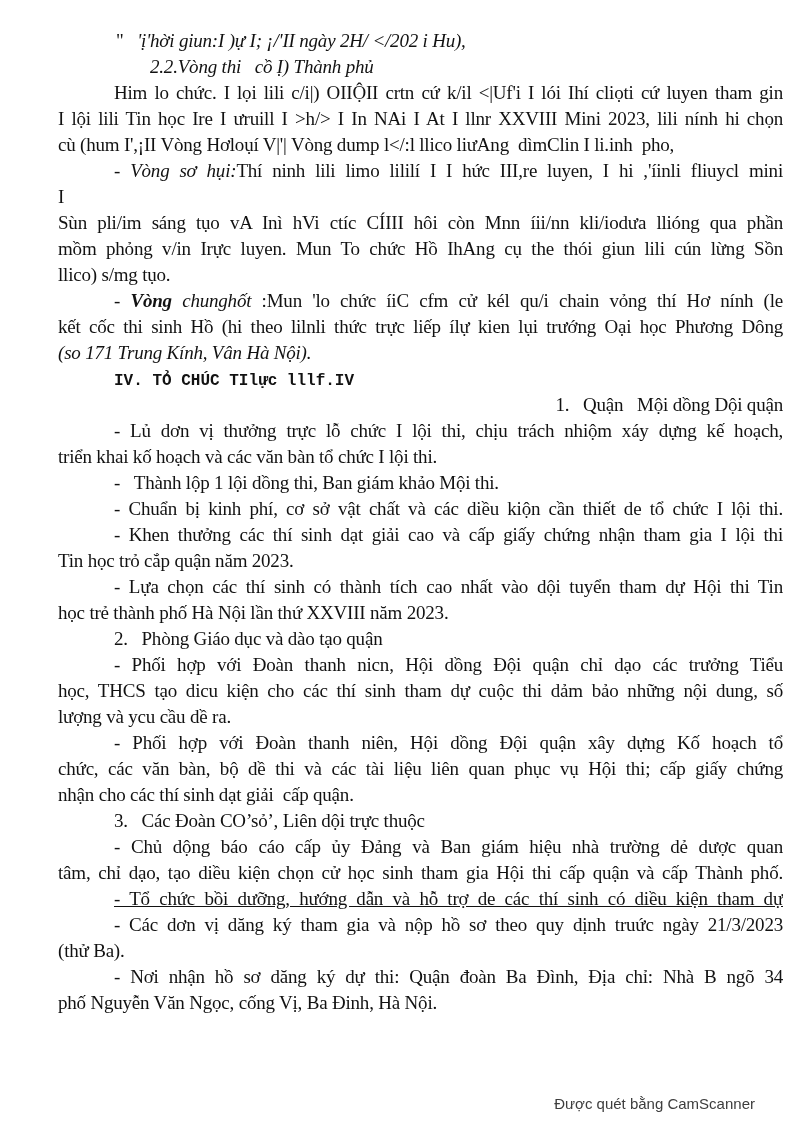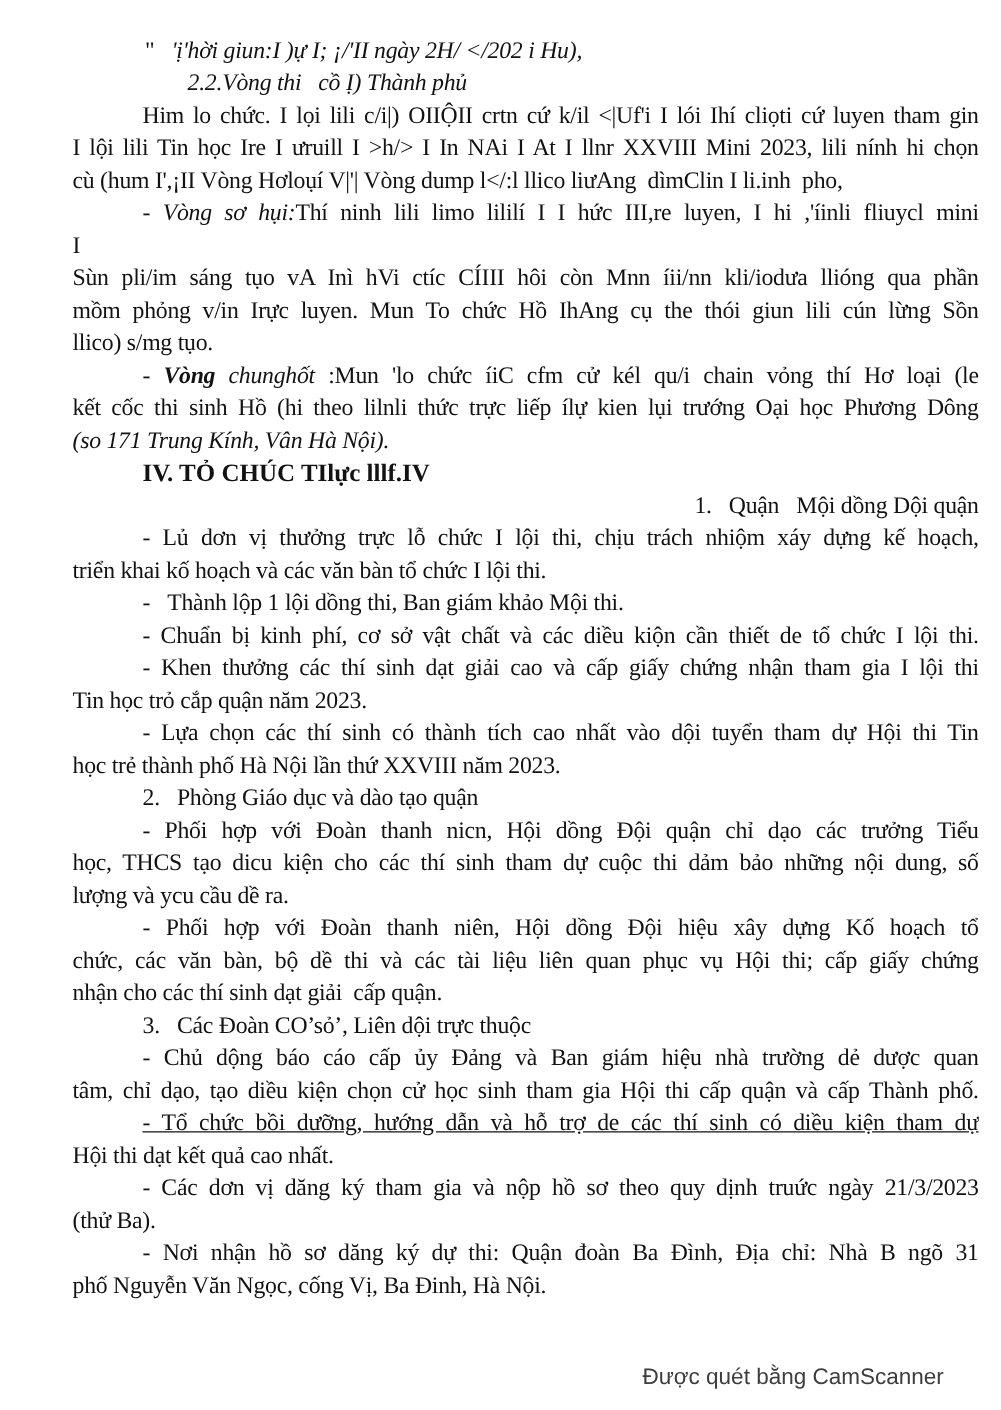--- a/index.html
+++ b/index.html
@@ -31,73 +31,72 @@
     white-space: normal;
   }
   .line.just {
     text-align: justify;
     text-align-last: justify;
   }
   .seg-normal { font-style: normal; font-weight: normal; }
   .seg-italic { font-style: italic; }
   .seg-bolditalic { font-weight: bold; font-style: italic; }
   .seg-heading {
-    font-family: Liberation Serif, serif;
+    font-family: Liberation Mono, monospace;
     font-weight: bold;
-    font-size: 20px;
+    font-size: 16px;
     letter-spacing: 0;
   }
   .footer {
     position: absolute;
     right: 46px;
     bottom: 16px;
     font-family: "Liberation Sans", sans-serif;
-    font-size: 18px;
+    font-size: 15px;
     color: #3d3d3d;
   }
 </style>
 </head>
 <body>
 
 <div class="page" style="background: rgb(255, 255, 255); color: rgb(18, 18, 18);">
   <div class="content">
       <div class="line" style="padding-left: 58px;"><span class="seg-normal">"</span><span class="seg-italic">&nbsp;&nbsp;&nbsp;'ị'hời giun:I )ự I; ¡/'II ngày 2H/ &lt;/202 i Hu),</span></div>
       <div class="line" style="padding-left: 92px;"><span class="seg-italic">2.2.Vòng thi&nbsp;&nbsp;&nbsp;cồ Ị) Thành phủ</span></div>
       <div class="line just" style="padding-left: 56px;"><span class="seg-normal">Him lo chức. I lọi lili c/i|) OIIỘII crtn cứ k/il &lt;|Uf'i I lói Ihí cliọti cứ luyen tham gin</span></div>
       <div class="line just"><span class="seg-normal">I lội lili Tin học Ire I ưruill I &gt;h/&gt; I In NAi I At I llnr XXVIII Mini 2023, lili nính hi chọn</span></div>
       <div class="line"><span class="seg-normal">cù (hum I',¡II Vòng Hơloụí V|'| Vòng dump l&lt;/:l llico liưAng&nbsp;&nbsp;dìmClin I li.inh&nbsp;&nbsp;pho,</span></div>
       <div class="line just" style="padding-left: 56px;"><span class="seg-normal">- </span><span class="seg-italic">Vòng sơ hụi:</span><span class="seg-normal">Thí ninh lili limo lililí I I hức III,re luyen, I hi ,'íinli fliuycl mini</span></div>
       <div class="line"><span class="seg-normal">I</span></div>
       <div class="line just"><span class="seg-normal">Sùn pli/im sáng tụo vA Inì hVi ctíc CÍIII hôi còn Mnn íii/nn kli/iodưa llióng qua phần</span></div>
       <div class="line just"><span class="seg-normal">mồm phỏng v/in Irực luyen. Mun To chức Hồ IhAng cụ the thói giun lili cún lừng Sồn</span></div>
       <div class="line"><span class="seg-normal">llico) s/mg tụo.</span></div>
-      <div class="line just" style="padding-left: 56px;"><span class="seg-normal">- </span><span class="seg-bolditalic">Vòng </span><span class="seg-italic">chunghốt </span><span class="seg-normal">:Mun 'lo chức íiC cfm cử kél qu/i chain vỏng thí Hơ loại (le</span></div>
+      <div class="line just" style="padding-left: 56px;"><span class="seg-normal">- </span><span class="seg-bolditalic">Vòng </span><span class="seg-italic">chunghốt </span><span class="seg-normal">:Mun 'lo chức íiC cfm cử kél qu/i chain vỏng thí Hơ nính (le</span></div>
       <div class="line just"><span class="seg-normal">kết cốc thi sinh Hồ (hi theo lilnli thức trực liếp ílự kien lụi trướng Oại học Phương Dông</span></div>
       <div class="line"><span class="seg-italic">(so 171 Trung Kính, Vân Hà Nội).</span></div>
       <div class="line" style="padding-left: 56px;"><span class="seg-heading">IV. TỎ CHÚC TIlực lllf.IV</span></div>
       <div class="line" style="padding-left: 56px; text-align: right;"><span class="seg-normal">1.&nbsp;&nbsp;&nbsp;Quận&nbsp;&nbsp;&nbsp;Mội dồng Dội quận</span></div>
       <div class="line just" style="padding-left: 56px;"><span class="seg-normal">- Lủ dơn vị thưởng trực lỗ chức I lội thi, chịu trách nhiộm xáy dựng kế hoạch,</span></div>
       <div class="line"><span class="seg-normal">triển khai kố hoạch và các văn bàn tổ chức I lội thi.</span></div>
       <div class="line" style="padding-left: 56px;"><span class="seg-normal">-&nbsp;&nbsp;&nbsp;Thành lộp 1 lội dồng thi, Ban giám khảo Mội thi.</span></div>
       <div class="line just" style="padding-left: 56px;"><span class="seg-normal">- Chuẩn bị kinh phí, cơ sở vật chất và các diều kiộn cần thiết de tổ chức I lội thi.</span></div>
       <div class="line just" style="padding-left: 56px;"><span class="seg-normal">- Khen thưởng các thí sinh dạt giải cao và cấp giấy chứng nhận tham gia I lội thi</span></div>
       <div class="line"><span class="seg-normal">Tin học trỏ cắp quận năm 2023.</span></div>
       <div class="line just" style="padding-left: 56px;"><span class="seg-normal">- Lựa chọn các thí sinh có thành tích cao nhất vào dội tuyển tham dự Hội thi Tin</span></div>
       <div class="line"><span class="seg-normal">học trẻ thành phố Hà Nội lần thứ XXVIII năm 2023.</span></div>
       <div class="line" style="padding-left: 56px;"><span class="seg-normal">2.&nbsp;&nbsp;&nbsp;Phòng Giáo dục và dào tạo quận</span></div>
       <div class="line just" style="padding-left: 56px;"><span class="seg-normal">- Phối hợp với Đoàn thanh nicn, Hội dồng Đội quận chỉ dạo các trưởng Tiểu</span></div>
       <div class="line just"><span class="seg-normal">học, THCS tạo dicu kiện cho các thí sinh tham dự cuộc thi dảm bảo những nội dung, số</span></div>
       <div class="line"><span class="seg-normal">lượng và ycu cầu dề ra.</span></div>
-      <div class="line just" style="padding-left: 56px;"><span class="seg-normal">- Phối hợp với Đoàn thanh niên, Hội dồng Đội hiệu xây dựng Kố hoạch tổ</span></div>
+      <div class="line just" style="padding-left: 56px;"><span class="seg-normal">- Phối hợp với Đoàn thanh niên, Hội dồng Đội quận xây dựng Kố hoạch tổ</span></div>
       <div class="line just"><span class="seg-normal">chức, các văn bàn, bộ dề thi và các tài liệu liên quan phục vụ Hội thi; cấp giấy chứng</span></div>
       <div class="line"><span class="seg-normal">nhận cho các thí sinh dạt giải&nbsp;&nbsp;cấp quận.</span></div>
       <div class="line" style="padding-left: 56px;"><span class="seg-normal">3.&nbsp;&nbsp;&nbsp;Các Đoàn CO’sỏ’, Liên dội trực thuộc</span></div>
       <div class="line just" style="padding-left: 56px;"><span class="seg-normal">- Chủ dộng báo cáo cấp ủy Đảng và Ban giám hiệu nhà trường dẻ dược quan</span></div>
       <div class="line just"><span class="seg-normal">tâm, chỉ dạo, tạo diều kiện chọn cử học sinh tham gia Hội thi cấp quận và cấp Thành phố.</span></div>
       <div class="line just" style="padding-left: 56px; text-decoration: underline;"><span class="seg-normal">- Tổ chức bồi dưỡng, hướng dẫn và hỗ trợ de các thí sinh có diều kiện tham dự</span></div>
-      <div class="line"><span class="seg-normal">Hội thi dạt kết quả cao nhất.</span></div>
       <div class="line just" style="padding-left: 56px;"><span class="seg-normal">- Các dơn vị dăng ký tham gia và nộp hồ sơ theo quy dịnh truức ngày 21/3/2023</span></div>
       <div class="line"><span class="seg-normal">(thử Ba).</span></div>
-      <div class="line just" style="padding-left: 56px;"><span class="seg-normal">- Nơi nhận hồ sơ dăng ký dự thi: Quận đoàn Ba Đình, Địa chỉ: Nhà B ngõ 31</span></div>
+      <div class="line just" style="padding-left: 56px;"><span class="seg-normal">- Nơi nhận hồ sơ dăng ký dự thi: Quận đoàn Ba Đình, Địa chỉ: Nhà B ngõ 34</span></div>
       <div class="line"><span class="seg-normal">phố Nguyễn Văn Ngọc, cống Vị, Ba Đinh, Hà Nội.</span></div>
     </div>
   <div class="footer" style="color: rgb(61, 61, 61);">Được quét bằng CamScanner</div>
 </div>
 
 </body></html>

